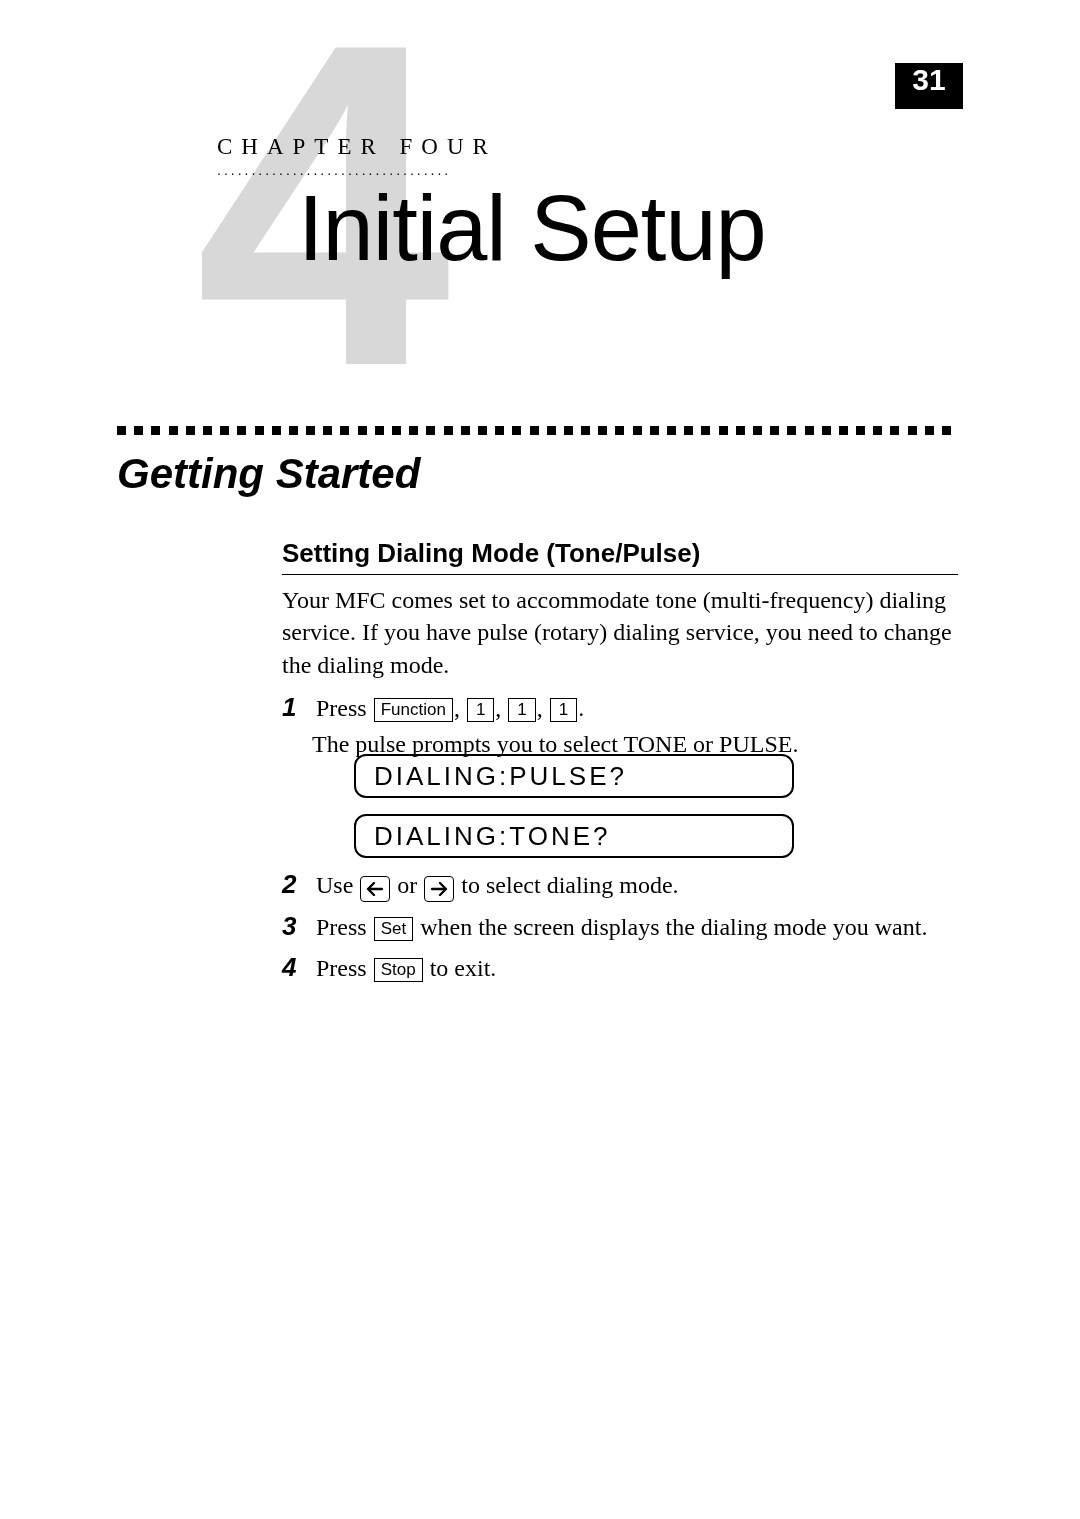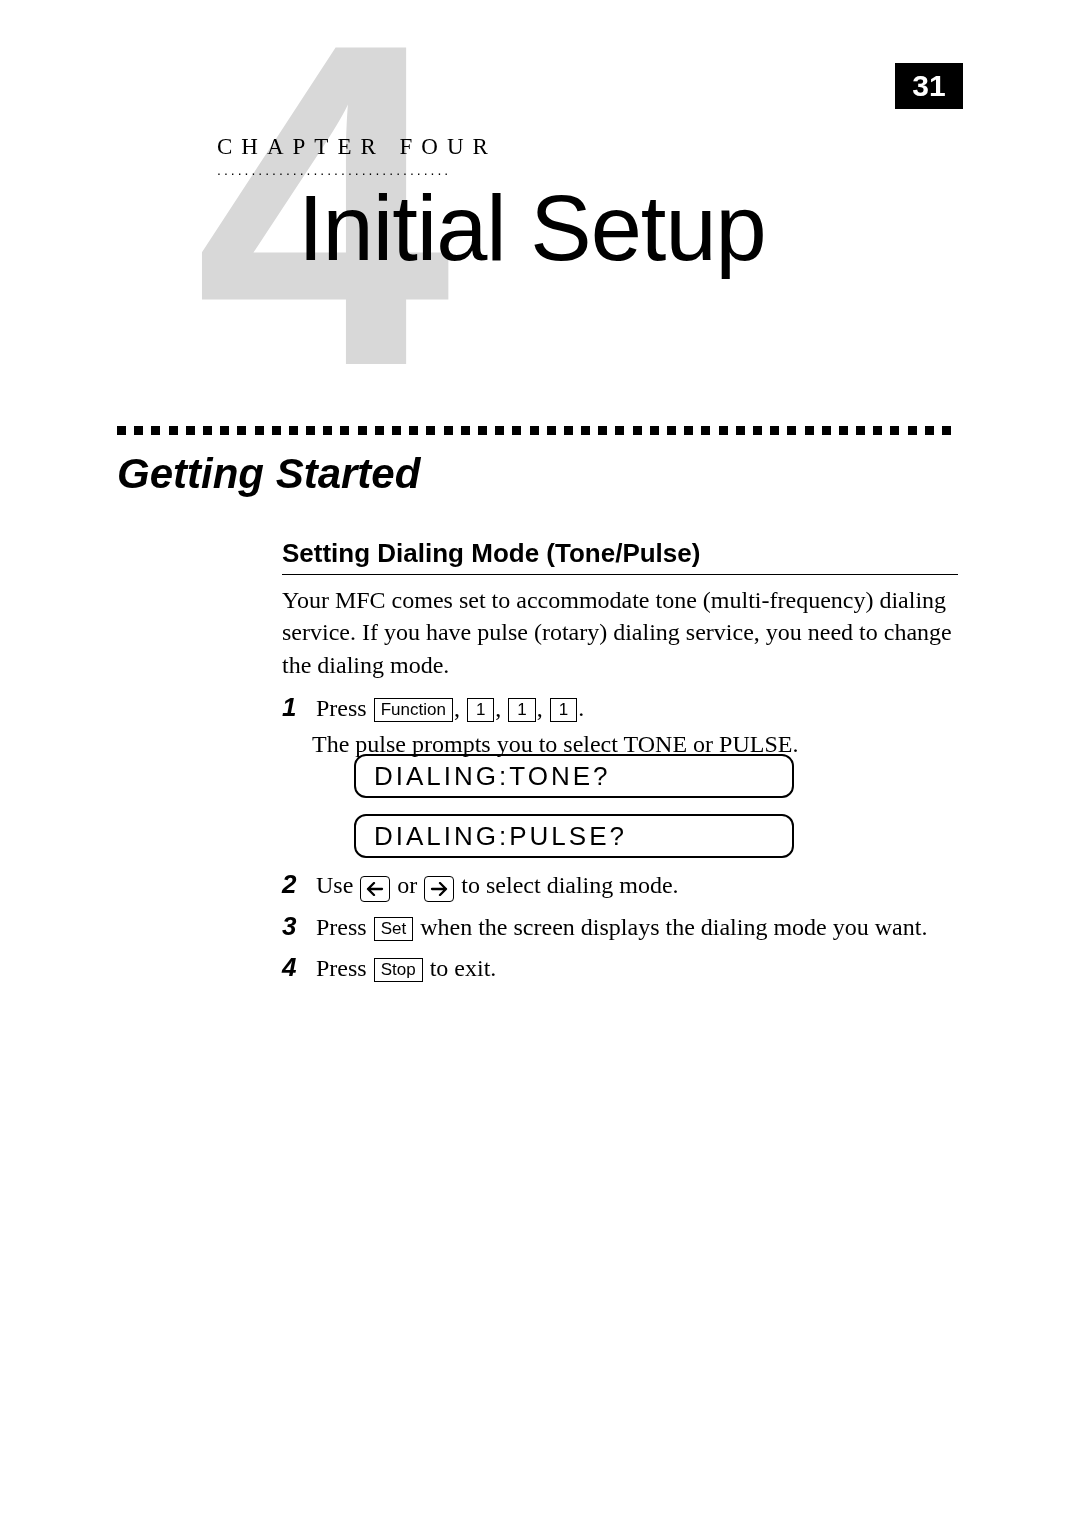--- a/index.html
+++ b/index.html
@@ -21,21 +21,21 @@
     top: 63px;
     right: 117px;
     width: 68px;
     height: 46px;
     background: #000;
     color: #fff;
     font-family: Arial, Helvetica, sans-serif;
     font-weight: bold;
     font-size: 30px;
     display: flex;
-    align-items: center;
+    align-items: flex-start;
     justify-content: center;
   }
   .big-four {
     position: absolute;
     top: -25px;
     left: 195px;
     font-family: Arial, Helvetica, sans-serif;
     font-weight: bold;
     font-size: 460px;
     color: #d8d8d8;
@@ -278,22 +278,22 @@
       <span>Press </span><span class="keycap">Function</span>,
       <span class="keycap tight">1</span>,
       <span class="keycap tight">1</span>,
       <span class="keycap tight">1</span><span>.</span>
       <div class="step-indent">The pulse prompts you to select TONE or PULSE.</div>
     </div>
 
   </div>
 
   <div class="lcd-container" style="top:754px;">
+    <div class="lcd">DIALING:PULSE?</div>
     <div class="lcd">DIALING:TONE?</div>
-    <div class="lcd">DIALING:PULSE?</div>
   </div>
 
   <div class="steps" style="top:866px;">
 
     <div class="step">
       <span class="step-num">2</span>
       <span>Use </span><span class="arrowcap">
           <svg viewBox="0 0 18 14">
             <path d="M8 1 L2 7 L8 13 M2 7 H16" stroke="#000" stroke-width="2.3" fill="none" stroke-linecap="round" stroke-linejoin="round"></path>
           </svg>

